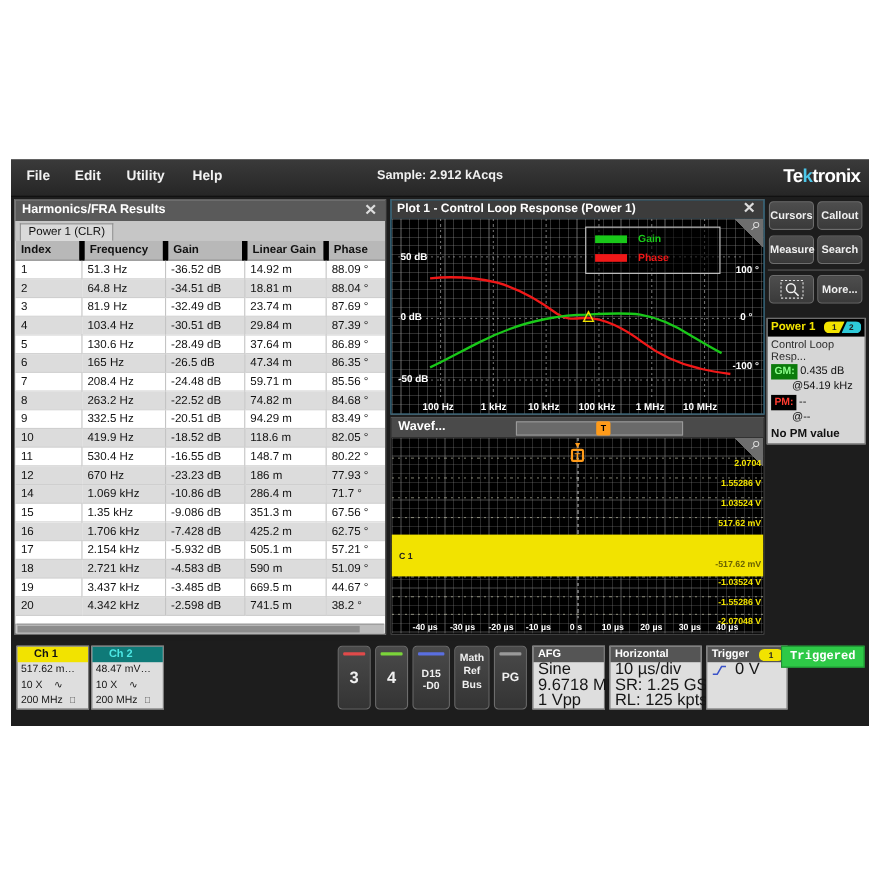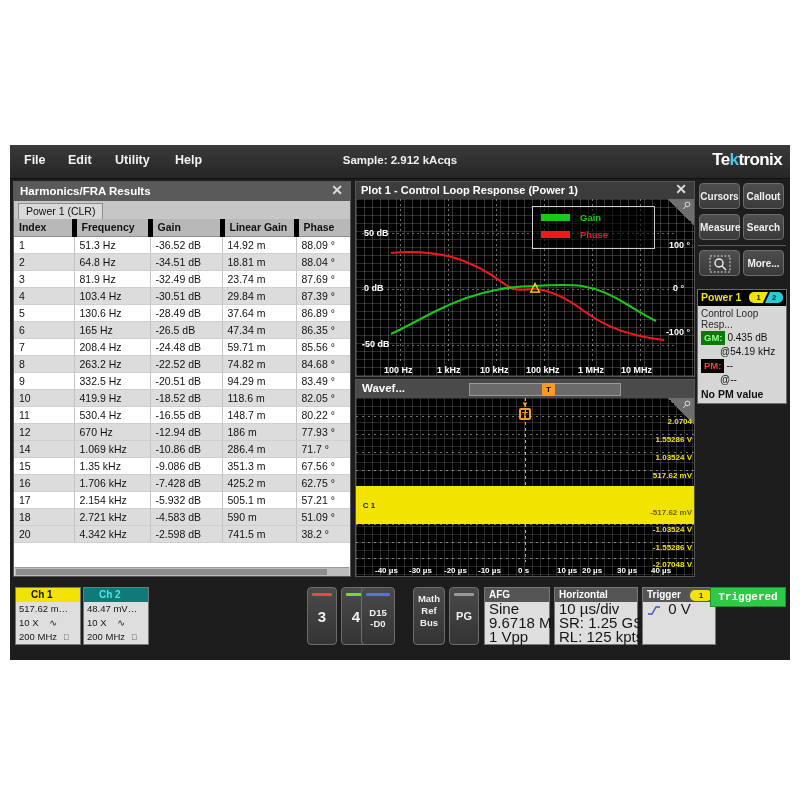--- a/index.html
+++ b/index.html
@@ -429,21 +429,21 @@
             <tr class="odd">
               <td>11</td>
               <td>530.4 Hz</td>
               <td>-16.55 dB</td>
               <td>148.7 m</td>
               <td>80.22 °</td>
             </tr>
             <tr class="even">
               <td>12</td>
               <td>670 Hz</td>
-              <td>-12.94 dB</td>
+              <td>-23.23 dB</td>
               <td>186 m</td>
               <td>77.93 °</td>
             </tr>
             <tr class="even">
               <td>14</td>
               <td>1.069 kHz</td>
               <td>-10.86 dB</td>
               <td>286.4 m</td>
               <td>71.7 °</td>
             </tr>
@@ -467,20 +467,27 @@
               <td>-5.932 dB</td>
               <td>505.1 m</td>
               <td>57.21 °</td>
             </tr>
             <tr class="even">
               <td>18</td>
               <td>2.721 kHz</td>
               <td>-4.583 dB</td>
               <td>590 m</td>
               <td>51.09 °</td>
+            </tr>
+            <tr class="odd">
+              <td>19</td>
+              <td>3.437 kHz</td>
+              <td>-3.485 dB</td>
+              <td>669.5 m</td>
+              <td>44.67 °</td>
             </tr>
             <tr class="even">
               <td>20</td>
               <td>4.342 kHz</td>
               <td>-2.598 dB</td>
               <td>741.5 m</td>
               <td>38.2 °</td>
             </tr>
           </tbody>
       </table>
@@ -579,21 +586,21 @@
       <div class="v-label" style="top:110px;color:#6a6200">-517.62 mV</div>
       <div class="v-label" style="top:127px">-1.03524 V</div>
       <div class="v-label" style="top:145px">-1.55286 V</div>
       <div class="v-label" style="top:162px">-2.07048 V</div>
 
       <div class="t-label" style="left:19px">-40 µs</div>
       <div class="t-label" style="left:53px">-30 µs</div>
       <div class="t-label" style="left:88px">-20 µs</div>
       <div class="t-label" style="left:122px">-10 µs</div>
       <div class="t-label" style="left:162px">0 s</div>
-      <div class="t-label" style="left:201px">10 µs</div>
+      <div class="t-label" style="left:191px">10 µs</div>
       <div class="t-label" style="left" :=""></div>
       <div class="t-label" style="left:226px">20 µs</div>
       <div class="t-label" style="left:261px">30 µs</div>
       <div class="t-label" style="left:295px">40 µs</div>
     </div>
   </div>
 
   <div id="sidebar">
     <div class="sbtn" style="left:2px;top:2px">Cursors</div>
     <div class="sbtn" style="left:46px;top:2px">Callout</div>
@@ -659,21 +666,21 @@
     </div>
 
     <div class="numbtn" style="left:297px">
       <div class="bar" style="background:#e04a4a"></div>
       <div class="lbl">3</div>
     </div>
     <div class="numbtn" style="left:331px">
       <div class="bar" style="background:#7bd43a"></div>
       <div class="lbl">4</div>
     </div>
-    <div class="numbtn" style="left:351px;width:34px">
+    <div class="numbtn" style="left:365px;width:34px">
       <div class="bar" style="background:#5a6fe0"></div>
       <div class="lbl small">D15<br>-D0</div>
     </div>
     <div class="numbtn" style="left:403px;width:32px">
       <div class="lbl stack">Math<br>Ref<br>Bus</div>
     </div>
     <div class="numbtn" style="left:439px;width:30px">
       <div class="bar" style="background:#9a9a9a"></div>
       <div class="lbl" style="font-size:11px;margin-top:14px">PG</div>
     </div>

